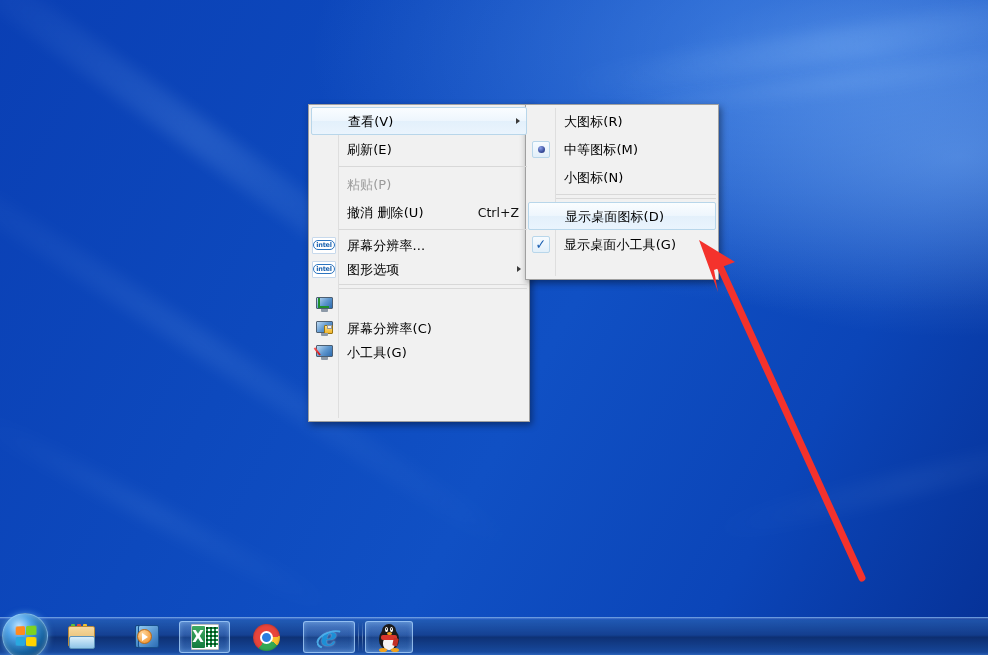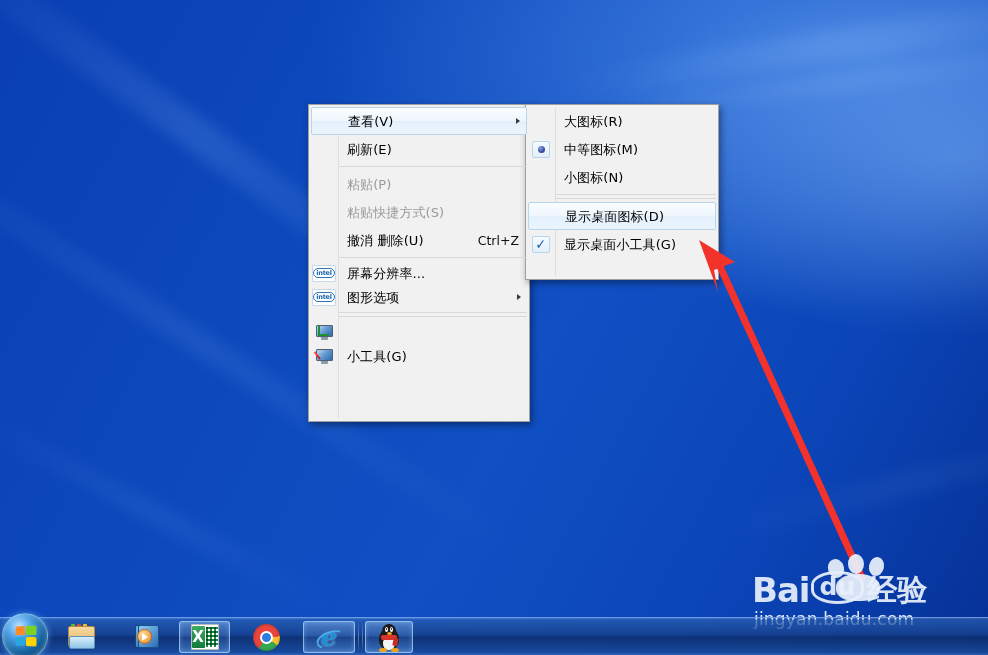--- a/index.html
+++ b/index.html
@@ -566,24 +566,20 @@
       <span class="mi-label">刷新(E)</span>
     </div>
 
     <div class="sep"></div>
 
     <div class="mi disabled">
       <span class="mi-icon"></span>
       <span class="mi-label">粘贴(P)</span>
     </div>
 
-    <div class="mi disabled">
-      <span class="mi-icon"></span>
-      <span class="mi-label">粘贴快捷方式(S)</span>
-    </div>
 
     <div class="mi">
       <span class="mi-icon"></span>
       <span class="mi-label">撤消 删除(U)</span>
       <span class="mi-accel">Ctrl+Z</span>
     </div>
 
     <div class="sep"></div>
 
     <div class="mi tall">
@@ -614,20 +610,31 @@
       <span class="mi-icon">
         <span class="mon green">
           <span class="scr"></span>
             <span class="mark"></span>
             <span class="stand"></span>
         </span>
       </span>
       <span class="mi-label"></span>
     </div>
 
+    <div class="mi tall">
+      <span class="mi-icon">
+        <span class="mon mon-gadget">
+          <span class="scr"></span>
+            <span class="pz"></span>
+            <span class="pz2"></span>
+            <span class="stand"></span>
+        </span>
+      </span>
+      <span class="mi-label">屏幕分辨率(C)</span>
+    </div>
 
     <div class="mi tall">
       <span class="mi-icon">
         <span class="mon mon-paint">
           <span class="scr"></span>
             <span class="brush"></span>
             <span class="stand"></span>
         </span>
       </span>
       <span class="mi-label">小工具(G)</span>
@@ -677,34 +684,20 @@
     </div>
   </div>
 
   <svg id="red-arrow" viewBox="0 0 988 655">
     <g>
       <line x1="862" y1="578" x2="718" y2="262" stroke="#f4322c" stroke-width="7" stroke-linecap="round"></line>
       <polygon points="699,240 735,262 714,270 718,292" fill="#f4322c"></polygon>
     </g>
   </svg>
 
-  <div id="watermark">
-
-    <div class="paw" style="left:76px; top:-4px; width:16px; height:19px; transform:rotate(-18deg);"></div>
-    <div class="paw" style="left:96px; top:-9px; width:16px; height:20px; transform:rotate(-3deg);"></div>
-    <div class="paw" style="left:117px; top:-6px; width:15px; height:19px; transform:rotate(12deg);"></div>
-    <div class="paw" style="left:84px; top:11px; width:44px; height:27px; border-radius:46% 46% 42% 42%;"></div>
-
-    <div class="wm-logo">
-      <span class="wm-bai">Bai</span>
-      <span class="wm-du">du</span>
-      <span class="wm-cn">经验</span>
-    </div>
-    <div class="wm-url">jingyan.baidu.com</div>
-  </div>
 
   <div id="taskbar">
 
     <div id="start-orb">
       <div class="orb-flag">
         <i class="of1"></i>
           <i class="of2"></i>
           <i class="of3"></i>
           <i class="of4"></i>
       </div>

